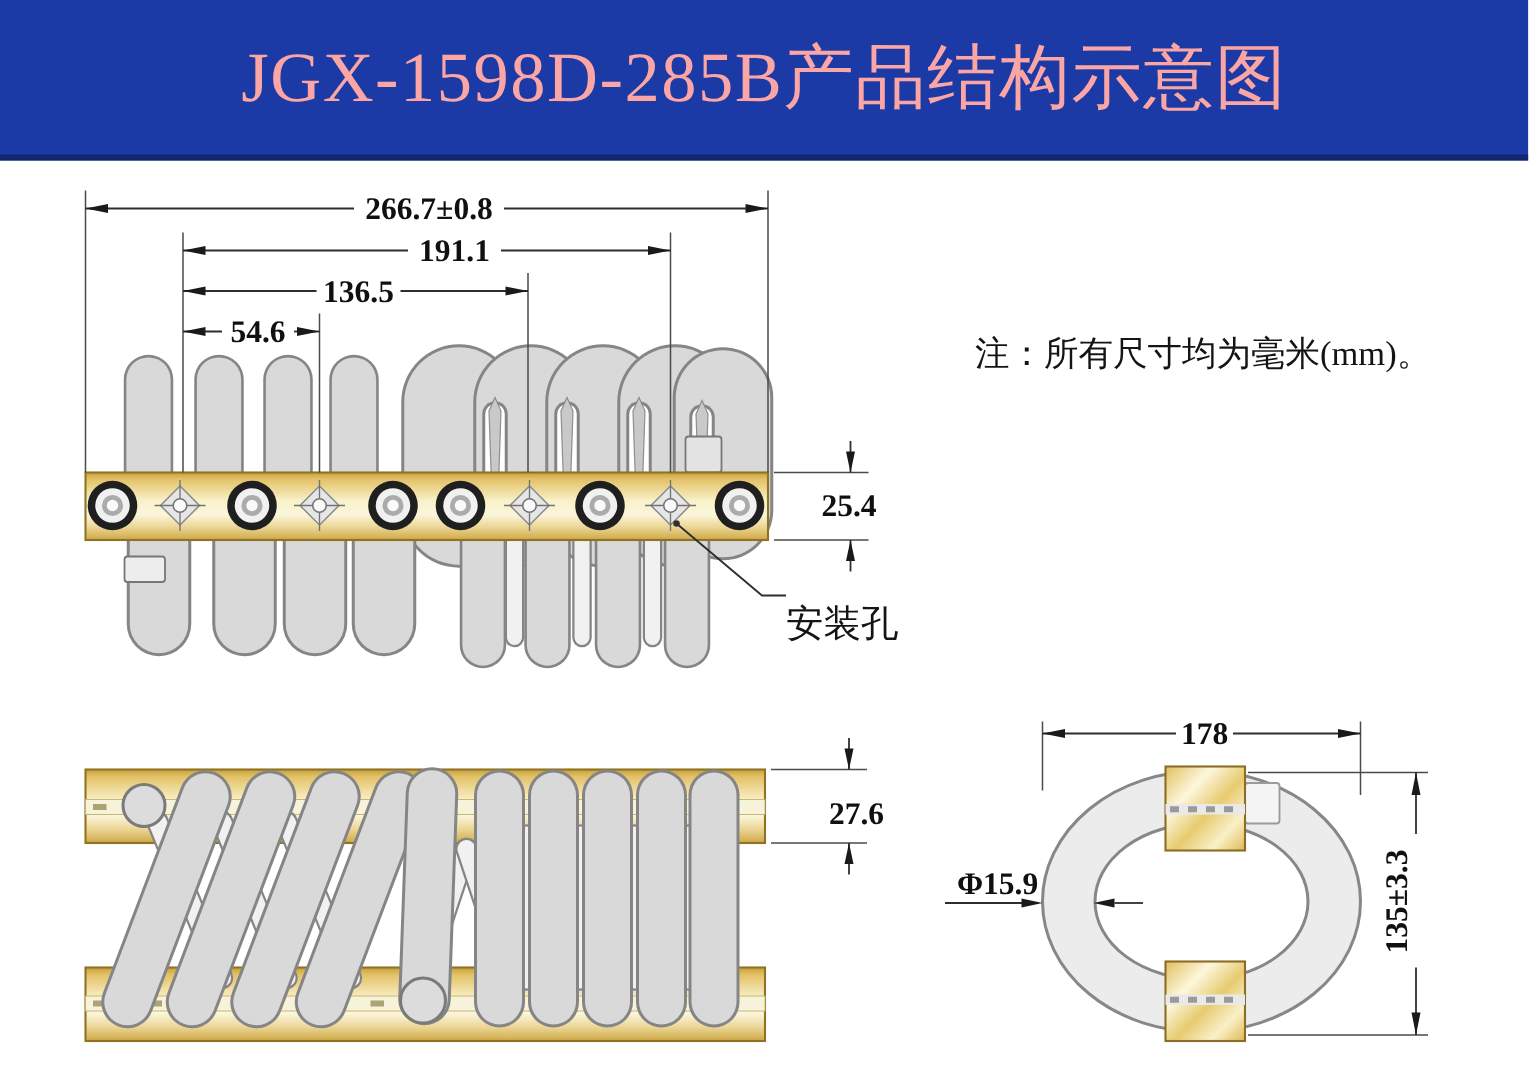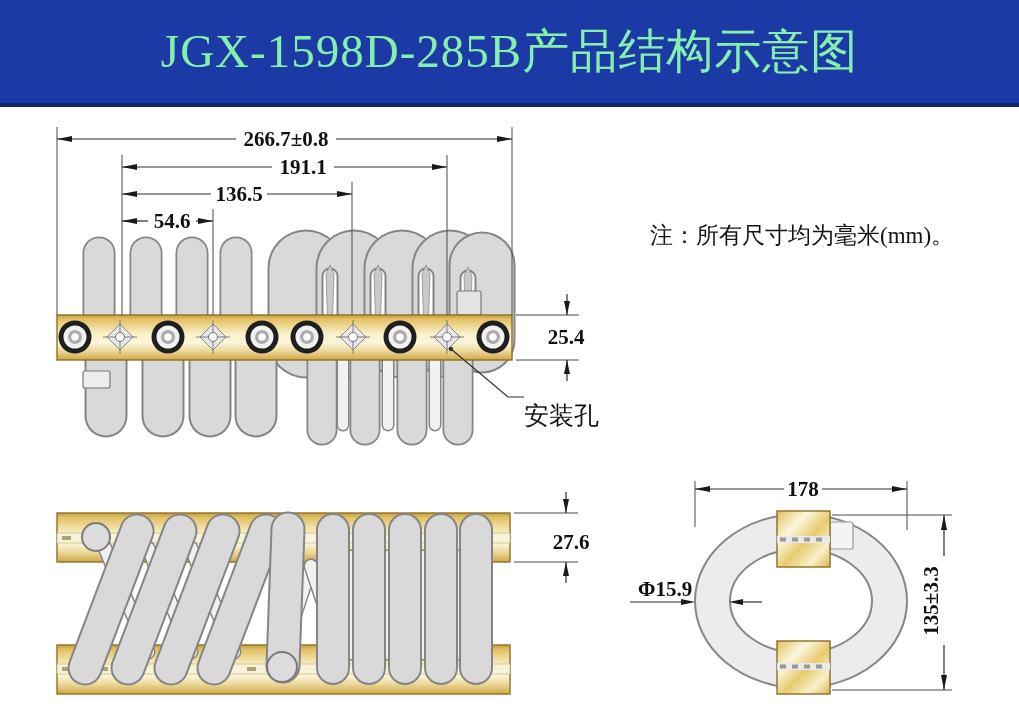--- a/index.html
+++ b/index.html
@@ -8,21 +8,21 @@
     background:#ffffff; overflow:hidden;
     font-family:"Liberation Serif","DejaVu Serif",serif;
   }
   .title-bar {
     position:absolute; top:0; left:0; width:1019px; height:103px;
     background:#1B3AA6;
     border-bottom:4px solid #10266F;
     display:flex; align-items:center; justify-content:center;
   }
   .title-bar .title {
-    color:#86efac; font-size:47px; letter-spacing:1px;
+    color:#fca5a5; font-size:47px; letter-spacing:1px;
     font-family:"Liberation Serif","DejaVu Serif",serif;
     white-space:nowrap;
   }
   svg.drawing { position:absolute; top:0; left:0; }
   
   .ext  { stroke:#4a4a4a; stroke-width:1; fill:none; }
   .dim  { stroke:#2e2e2e; stroke-width:1.2; fill:none; }
   .ah   { fill:#1a1a1a; stroke:none; }
   .dimtxt {
     font-family:"Liberation Serif","DejaVu Serif",serif;

